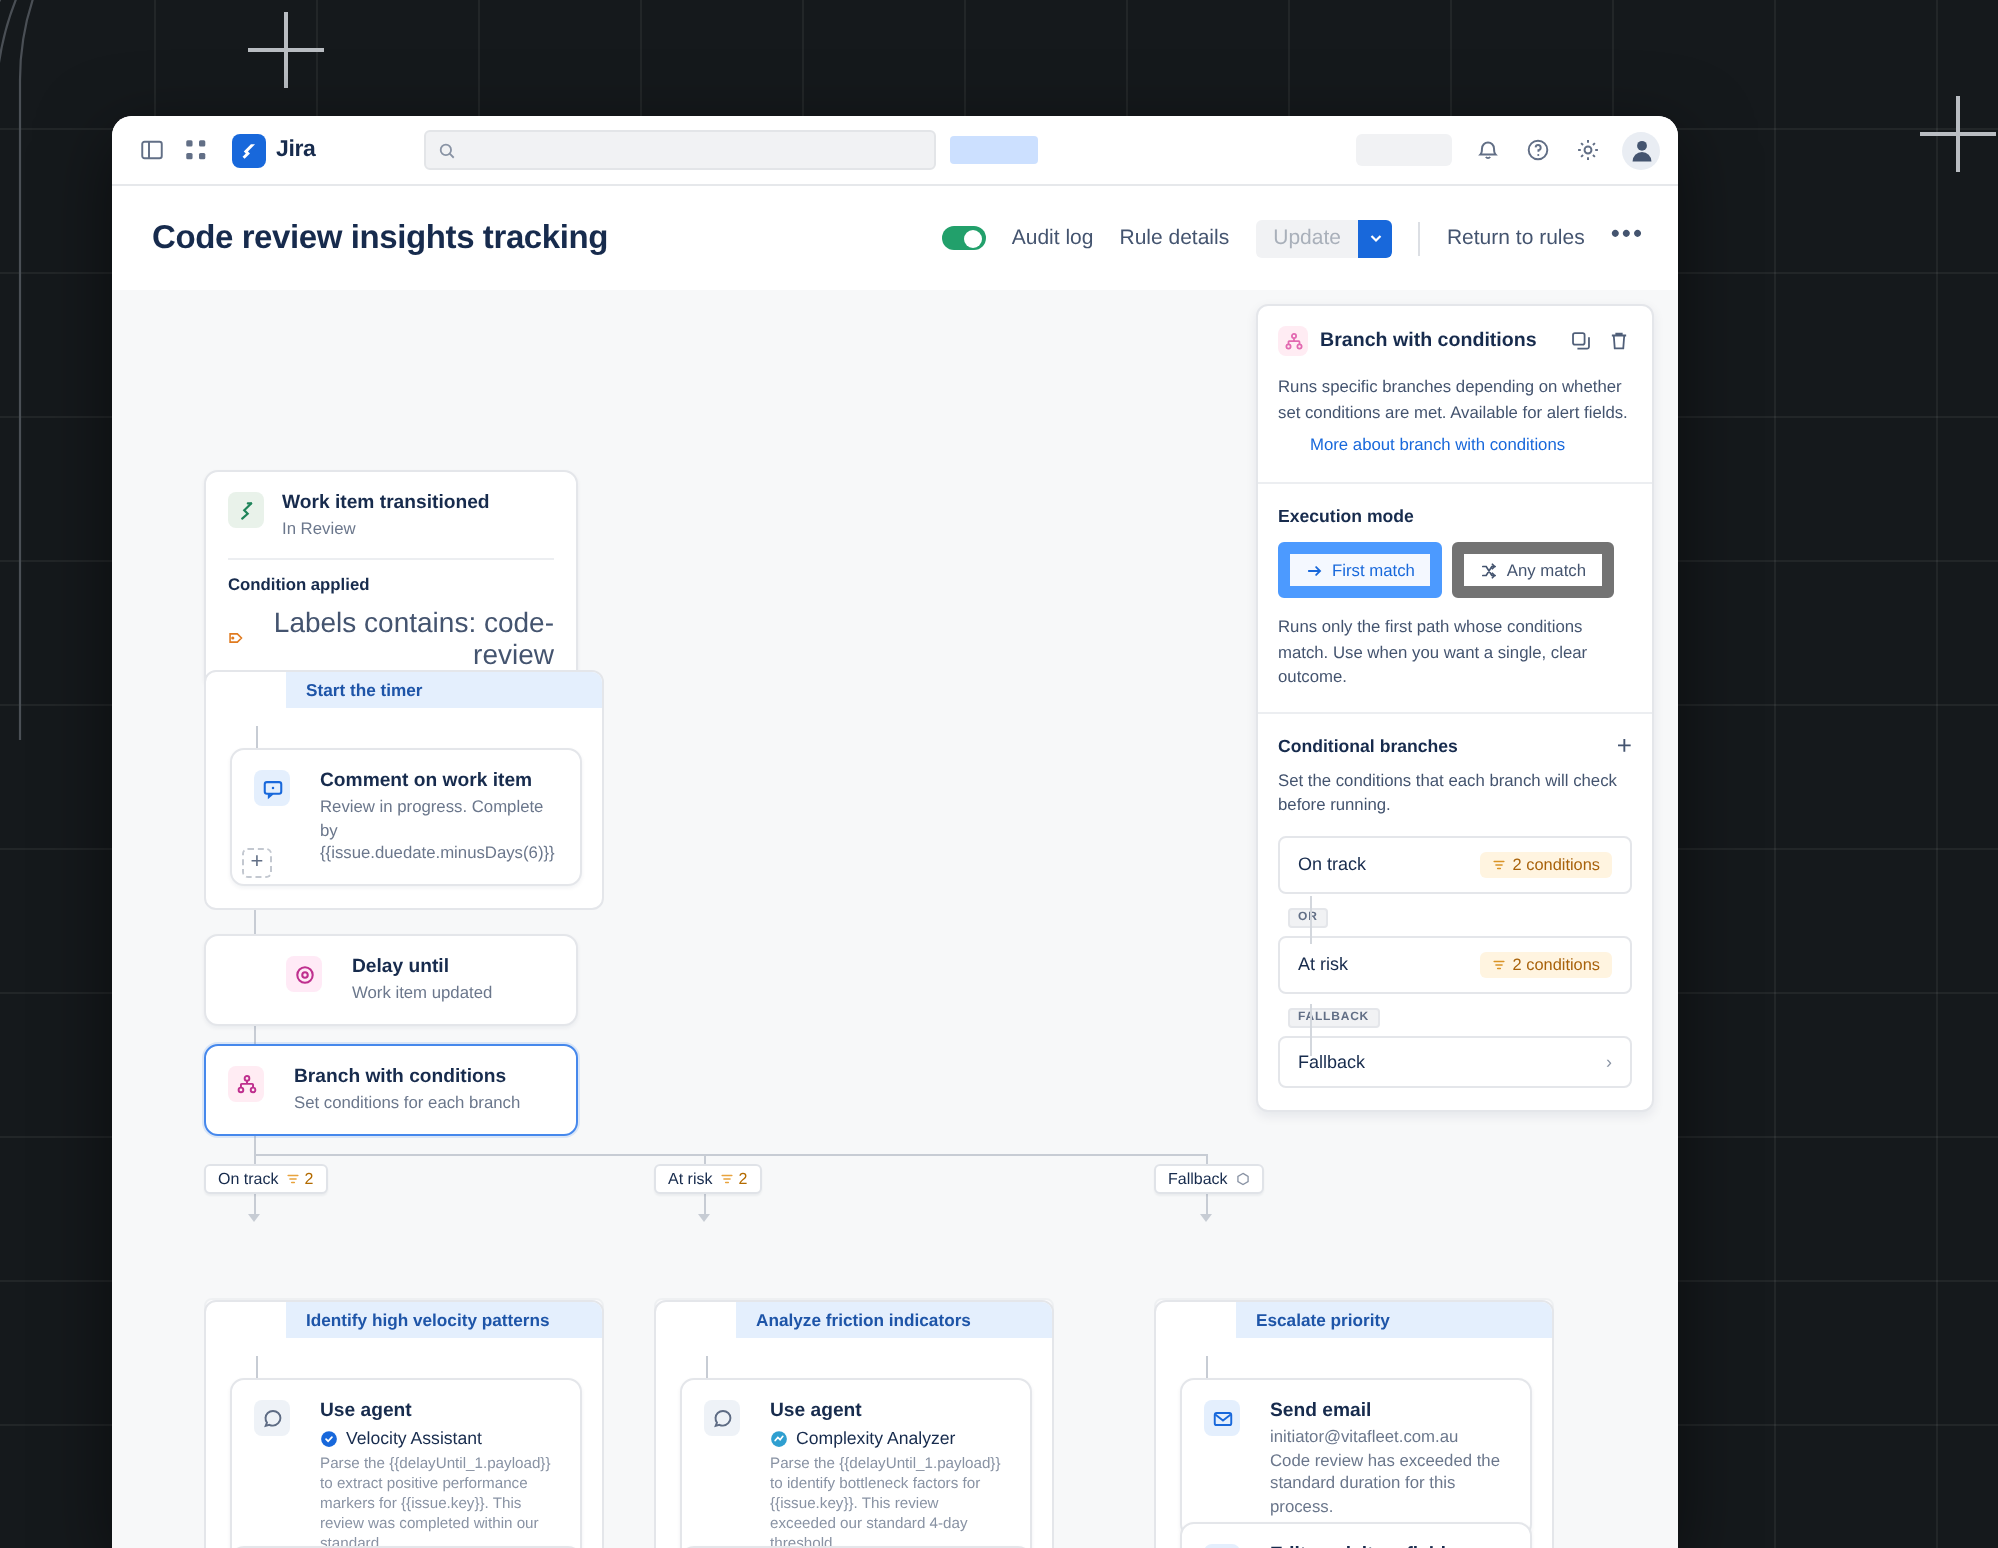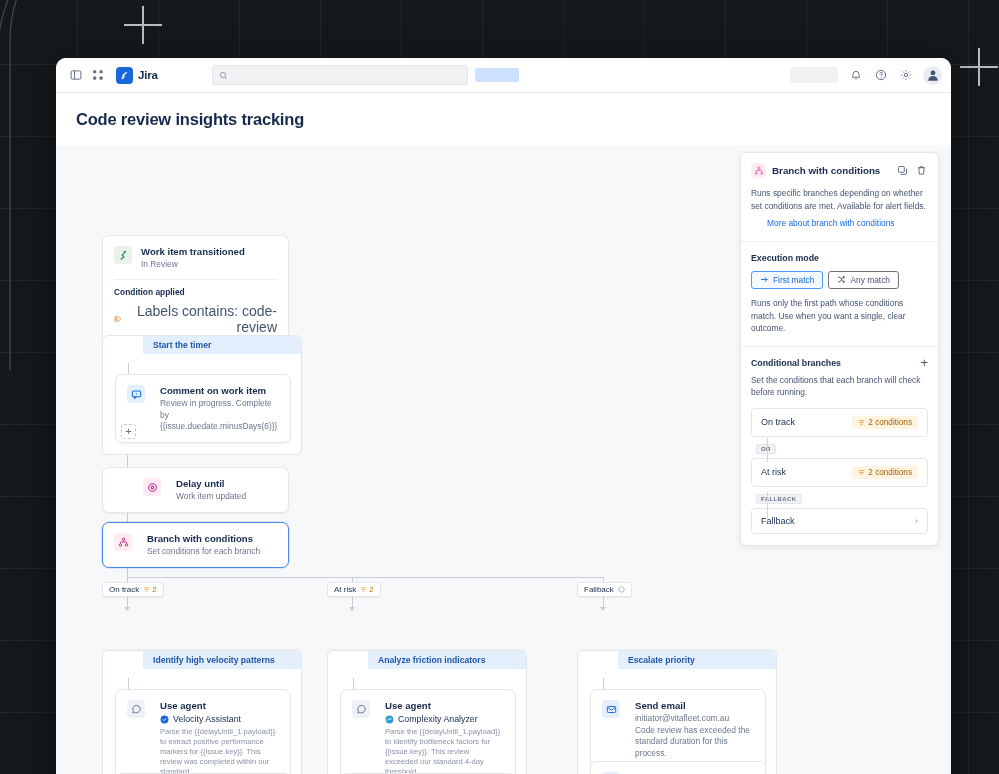--- a/index.html
+++ b/index.html
@@ -25,21 +25,21 @@
   #plus-right { position: absolute; left: 960px; top: 48px; width: 38px; height: 38px; }
   .plus-glyph::before, .plus-glyph::after {
     content: ""; position: absolute; background: #b9bdc2;
   }
   .plus-glyph::before { left: 50%; top: 0; width: 2px; height: 100%; transform: translateX(-50%); }
   .plus-glyph::after { top: 50%; left: 0; height: 2px; width: 100%; transform: translateY(-50%); }
 
   
   #window {
     position: absolute; left: 56px; top: 58px;
-    width: 895px; height: 716px;
+    width: 783px; height: 716px;
     background: #ffffff;
     border-radius: 10px 10px 0 0;
     box-shadow: 0 10px 36px rgba(0,0,0,0.5);
     overflow: hidden;
   }
 
   
   #topnav {
     height: 35px; display: flex; align-items: center;
     padding: 0 9px; background: #fff;
@@ -193,22 +193,22 @@
   }
   #panel-title { font-size: 9.8px; font-weight: 700; color: #172b4d; flex: 1; }
   .panel-ico-btn { color: #505f79; cursor: pointer; display: flex; padding: 1px; }
   .panel-section { padding: 0 10px 11px; }
   .panel-desc { font-size: 8.4px; color: #44546f; line-height: 12.5px; }
   .panel-link { font-size: 8.4px; color: #1868db; cursor: pointer; display: inline-block; margin-top: 1px; padding-left: 16px; }
   .panel-divider { height: 1px; background: #eceef1; }
   .panel-h { font-size: 8.8px; font-weight: 700; color: #172b4d; }
   #mode-tabs { display: flex; gap: 5px; margin: 8px 0 8px; }
   .mode-tab {
-    display: flex; align-items: flex-start; gap: 4px; padding: 3px 8px;
-    border: 1px solid #737373; border-radius: 3px; background: #fff;
+    display: flex; align-items: center; gap: 4px; padding: 3px 8px;
+    border: 6px solid #737373; border-radius: 3px; background: #fff;
     font-size: 8.4px; color: #44546f; cursor: pointer;
   }
   .mode-tab.active { border-color: #4c9aff; color: #1868db; background: #f4f8ff; }
   #branches-head { display: flex; align-items: center; padding: 11px 10px 0; }
   #add-branch {
     margin-left: auto; font-size: 13px; color: #44546f; cursor: pointer; line-height: 10px;
   }
   .branch-row {
     display: flex; align-items: center; border: 1px solid #e4e6ea;
     border-radius: 4px; padding: 7px 9px; background: #fff; cursor: pointer;
@@ -303,20 +303,36 @@
         <svg width="14" height="14" viewBox="0 0 16 16" fill="currentColor">
           <circle cx="8" cy="5.6" r="2.8"></circle>
             <path d="M2.6 14.5a5.4 5.4 0 0 1 10.8 0z"></path>
         </svg>
       </div>
     </div>
   </div>
 
   <div id="rule-header">
     <div id="rule-title">Code review insights tracking</div>
+    <div id="header-actions">
+      <div id="enable-toggle"></div>
+      <span class="hdr-link">Audit log</span>
+      <span class="hdr-link">Rule details</span>
+      <div id="update-group">
+        <button id="update-btn">Update</button>
+        <button id="update-caret">
+          <svg width="8" height="8" viewBox="0 0 16 16" fill="none" stroke="#fff" stroke-width="2.2">
+            <path d="M3.5 6 8 10.5 12.5 6"></path>
+          </svg>
+        </button>
+      </div>
+      <div id="hdr-divider"></div>
+      <span class="hdr-link">Return to rules</span>
+      <div id="more-btn">•••</div>
+    </div>
   </div>
 
   <div id="canvas">
 
     <div class="col-bg" style="left:46px;"></div>
     <div class="col-bg" style="left:271px;"></div>
     <div class="col-bg" style="left:521px;height:192px;"></div>
 
     <div class="vline" style="left:71px; top:166px; height:24px;"></div>
     <div class="vline" style="left:71px; top:255px; height:74px;"></div>

